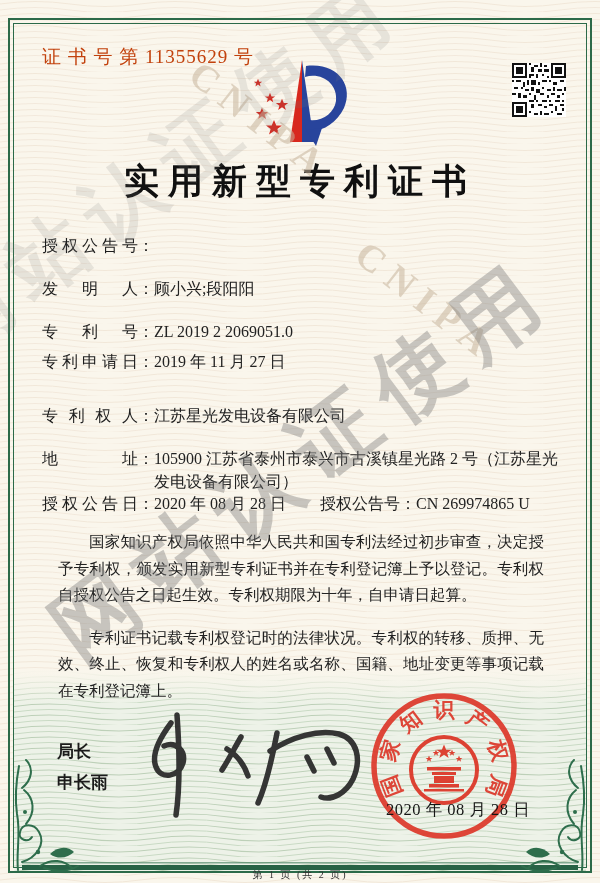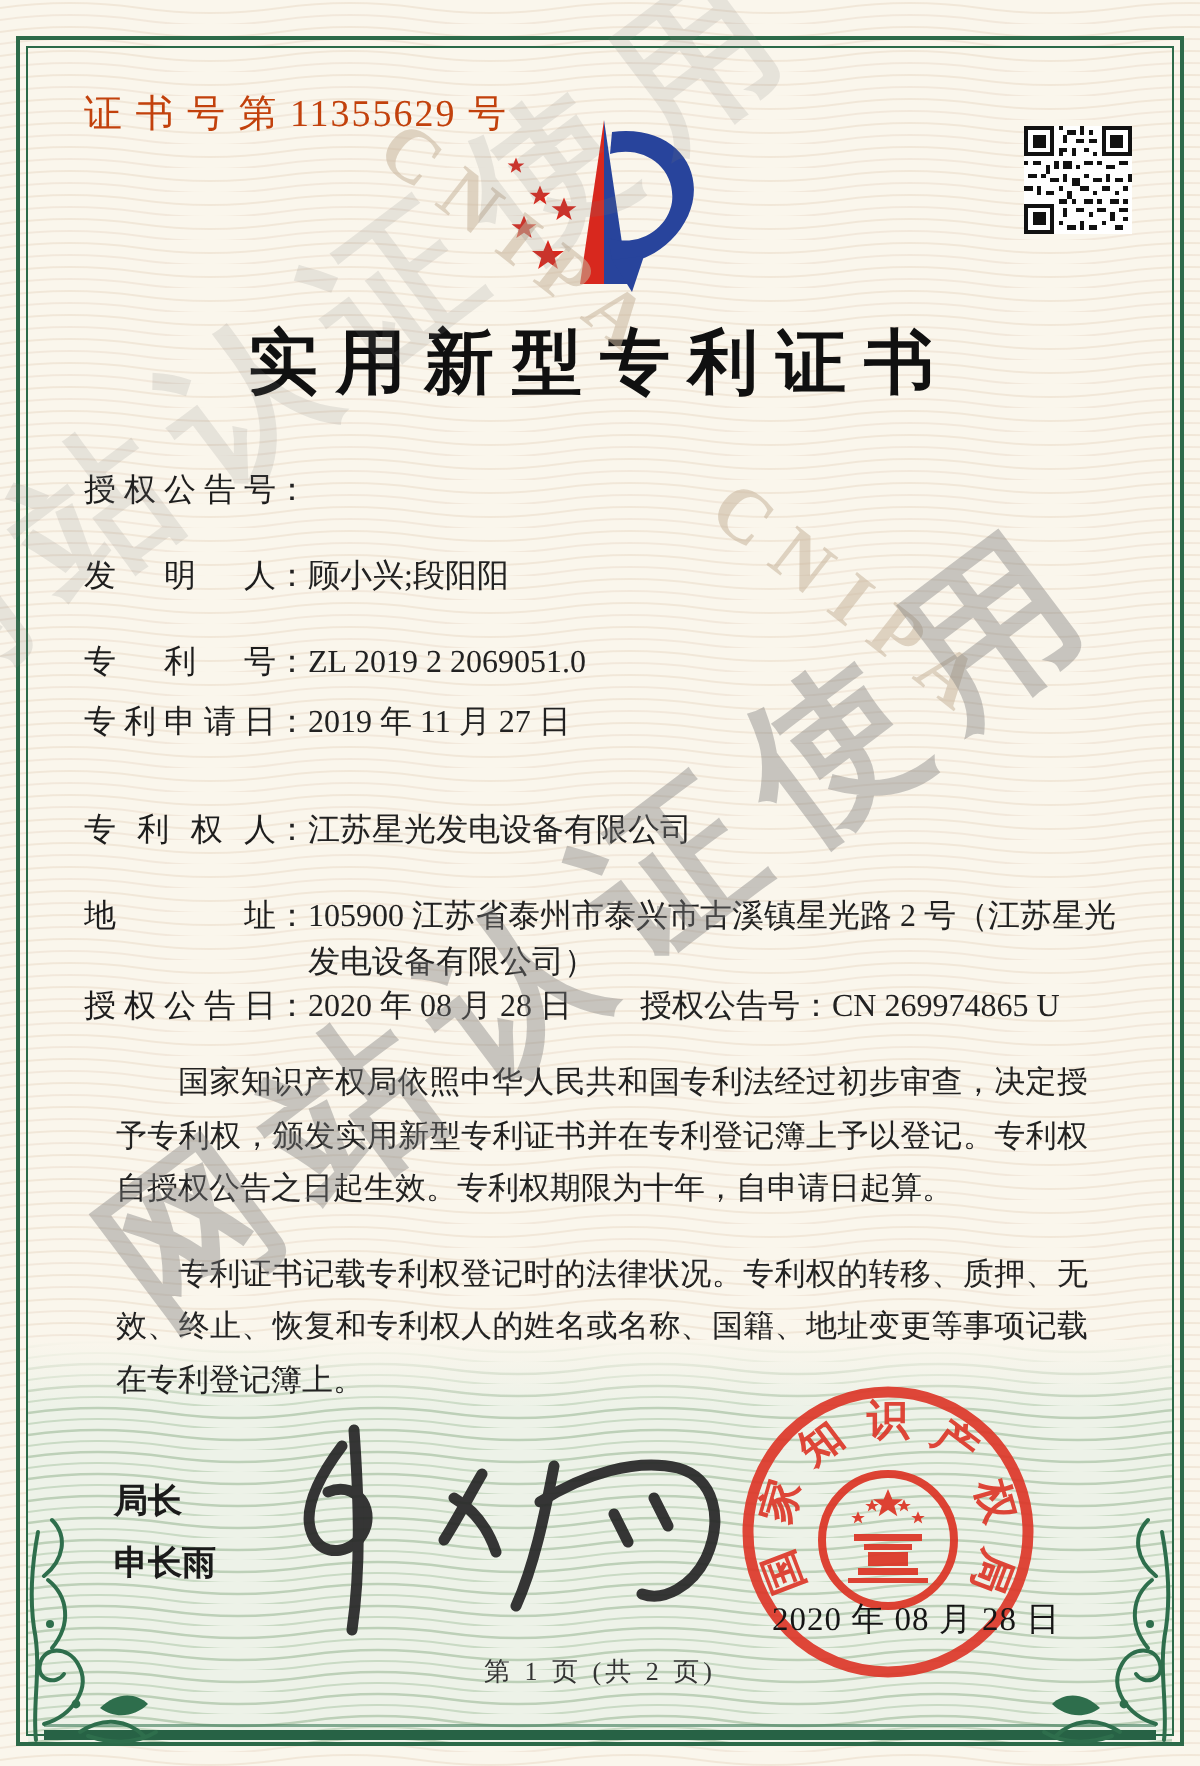--- a/index.html
+++ b/index.html
@@ -36,21 +36,21 @@
   .paras{left:42px;top:513px;width:518px;z-index:3;font-size:15.5px;line-height:26.5px;text-align:justify}
   .paras p{margin:16px;text-indent:2em}
   
   .officer{left:57px;top:737px;z-index:3;font-family:Liberation Mono, monospace;
     font-size:17px;font-weight:600;line-height:31px;color:#1b1b1b}
   .signature{left:115px;top:693px;z-index:3}
   
   .seal{left:368px;top:688px;z-index:4}
   .seal-date{left:386px;top:799px;z-index:5;font-size:16.5px;color:#151515;letter-spacing:.5px}
   
-  .footer{left:0;top:827px;width:100%;text-align:center;font-size:13px;letter-spacing:2px;color:#333;z-index:3}
+  .footer{left:0;top:868px;width:100%;text-align:center;font-size:10px;letter-spacing:2px;color:#333;z-index:3}
   
   .bottom-deco{left:0;top:746px;z-index:2;pointer-events:none}
   
   .wm{z-index:6;pointer-events:none;white-space:nowrap}
   .wm-cnipa{font-size:38px;font-weight:bold;letter-spacing:10px;color:rgba(198,180,156,.55);
     transform:rotate(38deg);transform-origin:0 0}
   .wm-diag{font-size:84px;font-weight:600;letter-spacing:16px;color:rgba(122,122,122,.40);
     transform:rotate(-37deg);transform-origin:0 0}
   .wm-diag2{opacity:.38;font-size:78px}
 </style>

